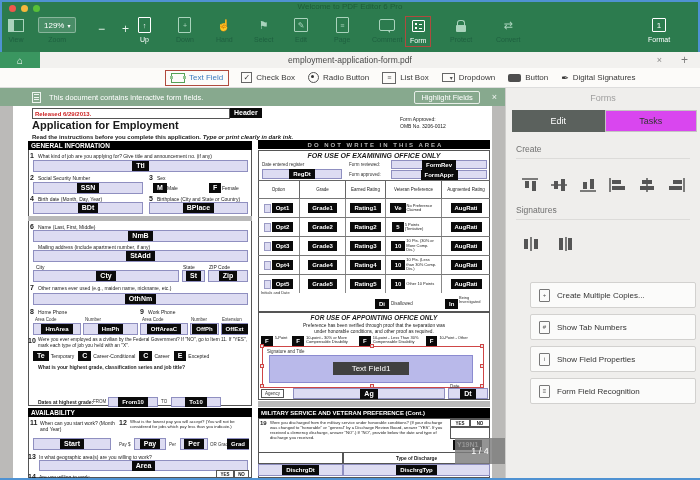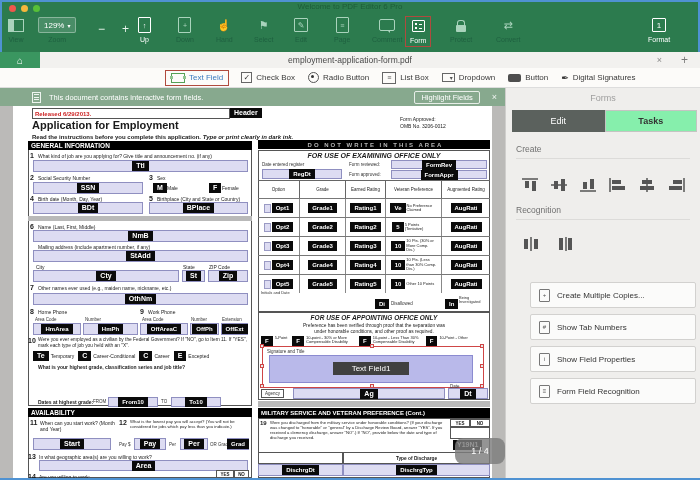--- a/index.html
+++ b/index.html
@@ -74,30 +74,30 @@
   .exhead{font-size:4.5px;text-align:center;color:#222;display:flex;align-items:center;justify-content:center;border-right:1px solid #666;box-sizing:border-box;line-height:1.1;}
   .exrow{display:flex;align-items:center;height:18px;border-top:1px solid #777;}
   .excell{display:flex;align-items:center;justify-content:center;height:100%;border-right:1px solid #888;box-sizing:border-box;gap:1px;}
   .minisq{width:5px;height:7px;background:#dddcf2;border:1px solid #9a9ac4;}
   .preftxt{font-size:4px;line-height:1.1;color:#222;width:30px;}
   .it-c{font-style:italic;font-weight:bold;}
   .selbox{border:1px solid #cf4646;}
   .handle{position:absolute;width:4px;height:4px;background:#e6e6e6;border:1px solid #cf4646;box-sizing:border-box;}
   .bigfield{background:#b9b9ea;border:1px solid #8b8bd0;box-sizing:border-box;}
   .bluechip{background:#404040;color:#fff;font-size:8px;display:flex;align-items:center;justify-content:center;}
-  .pgind{position:absolute;left:455px;top:332px;width:50px;height:26px;background:rgba(125,125,125,0.82);border-radius:8px;color:#fff;font-size:9px;display:flex;align-items:center;justify-content:center;}
+  .pgind{position:absolute;left:455px;top:332px;width:50px;height:26px;background:rgba(125,125,125,0.82);border-radius:0;color:#fff;font-size:9px;display:flex;align-items:center;justify-content:center;}
   .ynt{display:flex;font-size:4.5px;font-weight:bold;}
   .ynt div{border:1px solid #555;box-sizing:border-box;display:flex;align-items:center;justify-content:center;}
   
   .sidebar{position:absolute;left:505px;top:88px;width:195px;height:390px;background:#efeeec;border-left:1px solid #cfcecc;box-sizing:border-box;}
   .sb-title{text-align:center;font-size:9px;color:#9e9e9e;padding-top:5px;}
   .sb-tabs{display:flex;margin:7px 3px 0 6px;height:22px;}
   .sb-tab{flex:1;display:flex;align-items:center;justify-content:center;font-size:9px;border:1px solid #c4c4c2;box-sizing:border-box;}
   .sb-tab.on{background:#5b615d;color:#fff;border-color:#5b615d;}
-  .sb-tab.off{background:#86efac;color:#333;font-weight:bold;}
+  .sb-tab.off{background:#d946ef;color:#333;}
   .sb-sec{font-size:8.5px;color:#707070;margin:12px 10px 0 10px;padding-bottom:4px;border-bottom:1px solid #dcdbd9;}
   .alignrow{display:flex;justify-content:space-between;padding:18px 14px 0 14px;}
   .distrow{display:flex;gap:16px;padding:16px 14px 0 16px;}
   .sb-btns{display:flex;flex-direction:column;gap:6px;margin:30px 4px 0 24px;justify-content:space-between;}
   .sb-btn{height:24px;border:1px solid #d2d1cf;background:#fbfbfa;border-radius:2px;display:flex;align-items:center;gap:7px;padding:0 8px;font-size:8px;color:#333;}
   .sbic{width:9px;height:11px;border:1px solid #777;border-radius:1px;font-size:6px;line-height:10px;text-align:center;color:#555;flex:none;}
   svg .st{stroke:#555;stroke-width:1.5;} svg .fl{fill:#555;}
 </style>
 </head>
 <body>
@@ -670,21 +670,21 @@
           <line class="st" x1="10" y1="1" x2="10" y2="15"></line>
           <rect class="fl" x="5" y="3" width="10" height="4"></rect>
           <rect class="fl" x="3" y="9" width="14" height="4"></rect>
         </svg>
       <svg width="20" height="16">
           <line class="st" x1="18" y1="1" x2="18" y2="15"></line>
           <rect class="fl" x="7" y="3" width="9" height="4"></rect>
           <rect class="fl" x="3" y="9" width="13" height="4"></rect>
         </svg>
     </div>
-    <div class="sb-sec">Recognition</div>
+    <div class="sb-sec">Signatures</div>
     <div class="distrow">
       <svg width="18" height="16">
           <rect class="fl" x="2" y="3" width="4" height="10"></rect>
           <line class="st" x1="9" y1="1" x2="9" y2="15"></line>
           <rect class="fl" x="12" y="3" width="4" height="10"></rect>
         </svg>
       <svg width="18" height="16">
           <rect class="fl" x="3" y="2" width="4" height="12"></rect>
           <line class="st" x1="10" y1="1" x2="10" y2="15"></line>
           <rect class="fl" x="12" y="2" width="4" height="12"></rect>

